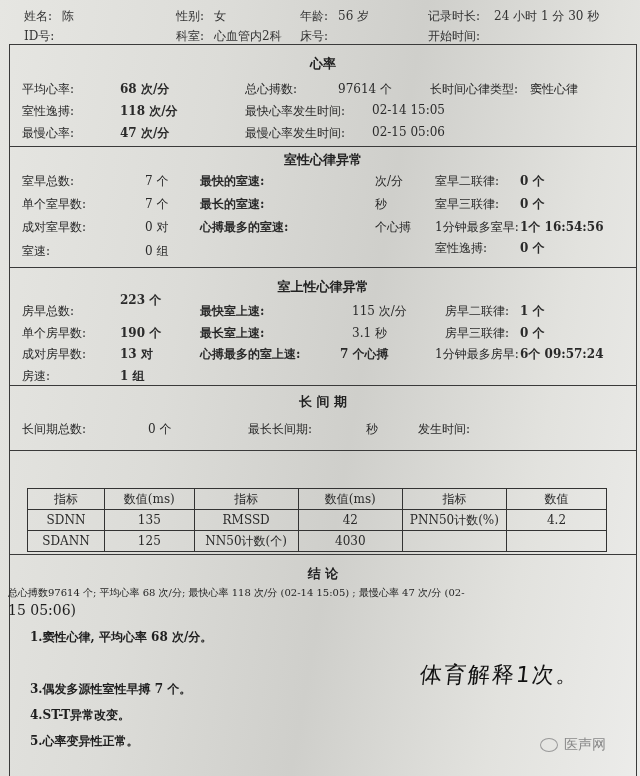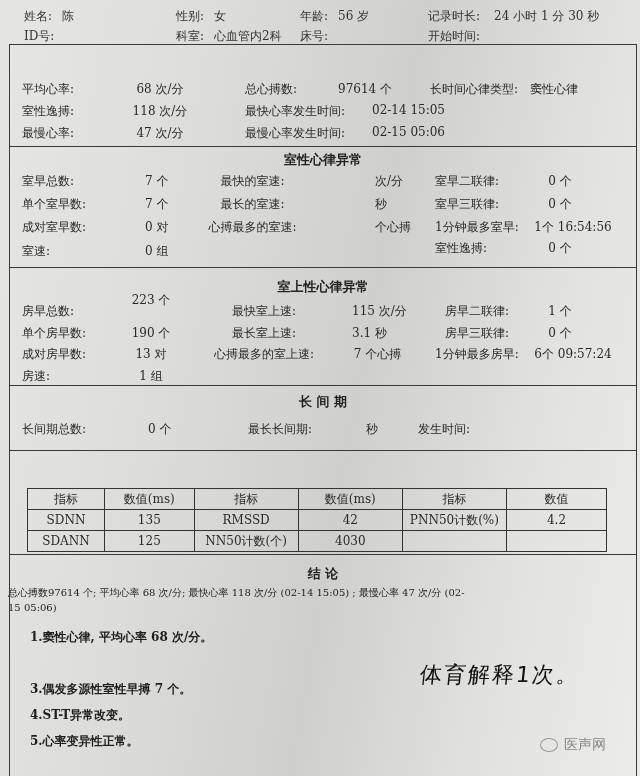--- a/index.html
+++ b/index.html
@@ -13,21 +13,21 @@
   }
   .hdr { position: absolute; left: 0; top: 0; width: 640px; height: 44px; }
   .hdr span { position: absolute; font-size: 12px; color: #333; white-space: nowrap; }
   .frame {
     position: absolute; left: 9px; top: 44px; width: 628px; height: 740px;
     border: 1.5px solid #3a3a3a; border-bottom: none;
   }
   .sec { position: absolute; left: 0; width: 100%; border-bottom: 1.5px solid #3a3a3a; }
   .sec-title { position: absolute; left: 0; width: 100%; text-align: center; font-size: 13px; font-weight: bold; color: #222; }
   .f { position: absolute; white-space: nowrap; font-size: 12px; color: #2a2a2a; }
-  .r { text-align: center; }
+  .r { text-align: left; font-weight: bold; }
   table.hrv {
     position: absolute; left: 17px; top: 37px; width: 580px;
     border-collapse: collapse; font-size: 12px;
   }
   table.hrv td { border: 1.5px solid #333; text-align: center; height: 21px; color: #2a2a2a; }
   .concl-text { position: absolute; font-size: 12px; white-space: nowrap; color: #1e1e1e; font-weight: bold; }
   .hand {
     position: absolute; left: 420px; top: 660px; font-size: 22px; color: #111;
     font-family: "DejaVu Sans", sans-serif; letter-spacing: 2px; transform: skew(-6deg);
   }
@@ -49,20 +49,21 @@
   <span style="left:24px;top:28px">ID号:</span>
   <span style="left:176px;top:28px">科室:</span>
   <span style="left:214px;top:28px">心血管内2科</span>
   <span style="left:300px;top:28px">床号:</span>
   <span style="left:428px;top:28px">开始时间:</span>
 </div>
 
 <div class="frame">
 
   <div class="sec" style="top:0;height:102px">
+    <div class="sec-title" style="top:10px">心率</div>
     <span class="f" style="left:12px;top:36px">平均心率:</span>
     <span class="f r" style="left:110px;top:36px;width:80px">68 次/分</span>
     <span class="f" style="left:12px;top:58px">室性逸搏:</span>
     <span class="f r" style="left:110px;top:58px;width:80px">118 次/分</span>
     <span class="f" style="left:12px;top:80px">最慢心率:</span>
     <span class="f r" style="left:110px;top:80px;width:80px">47 次/分</span>
     <span class="f" style="left:235px;top:36px">总心搏数:</span>
     <span class="f" style="left:328px;top:36px">97614 个</span>
     <span class="f" style="left:235px;top:58px">最快心率发生时间:</span>
     <span class="f" style="left:362px;top:58px">02-14 15:05</span>
@@ -174,21 +175,21 @@
         <td></td>
         <td></td>
       </tr>
     </tbody>
       </table>
   </div>
 
   <div style="position:absolute;top:510px;left:0;width:100%;height:230px">
     <div class="sec-title" style="top:10px">结 论</div>
     <span class="concl-text" style="left:-2px;top:31px;font-weight:normal;font-size:10px">总心搏数97614 个; 平均心率 68 次/分; 最快心率 118 次/分 (02-14 15:05) ; 最慢心率 47 次/分 (02-</span>
-    <span class="concl-text" style="left:-2px;top:47px;font-weight:normal;font-size:10px">15 05:06)</span>
+    <span class="concl-text" style="left:-2px;top:47px;font-weight:normal;font-size:14px">15 05:06)</span>
     <span class="concl-text" style="left:20px;top:74px">1.窦性心律, 平均心率 68 次/分。</span>
     <span class="concl-text" style="left:20px;top:126px">3.偶发多源性室性早搏 7 个。</span>
     <span class="concl-text" style="left:20px;top:152px">4.ST-T异常改变。</span>
     <span class="concl-text" style="left:20px;top:178px">5.心率变异性正常。</span>
   </div>
 </div>
 
 <div class="hand">体育解释1次。</div>
 
 <div class="wm">

